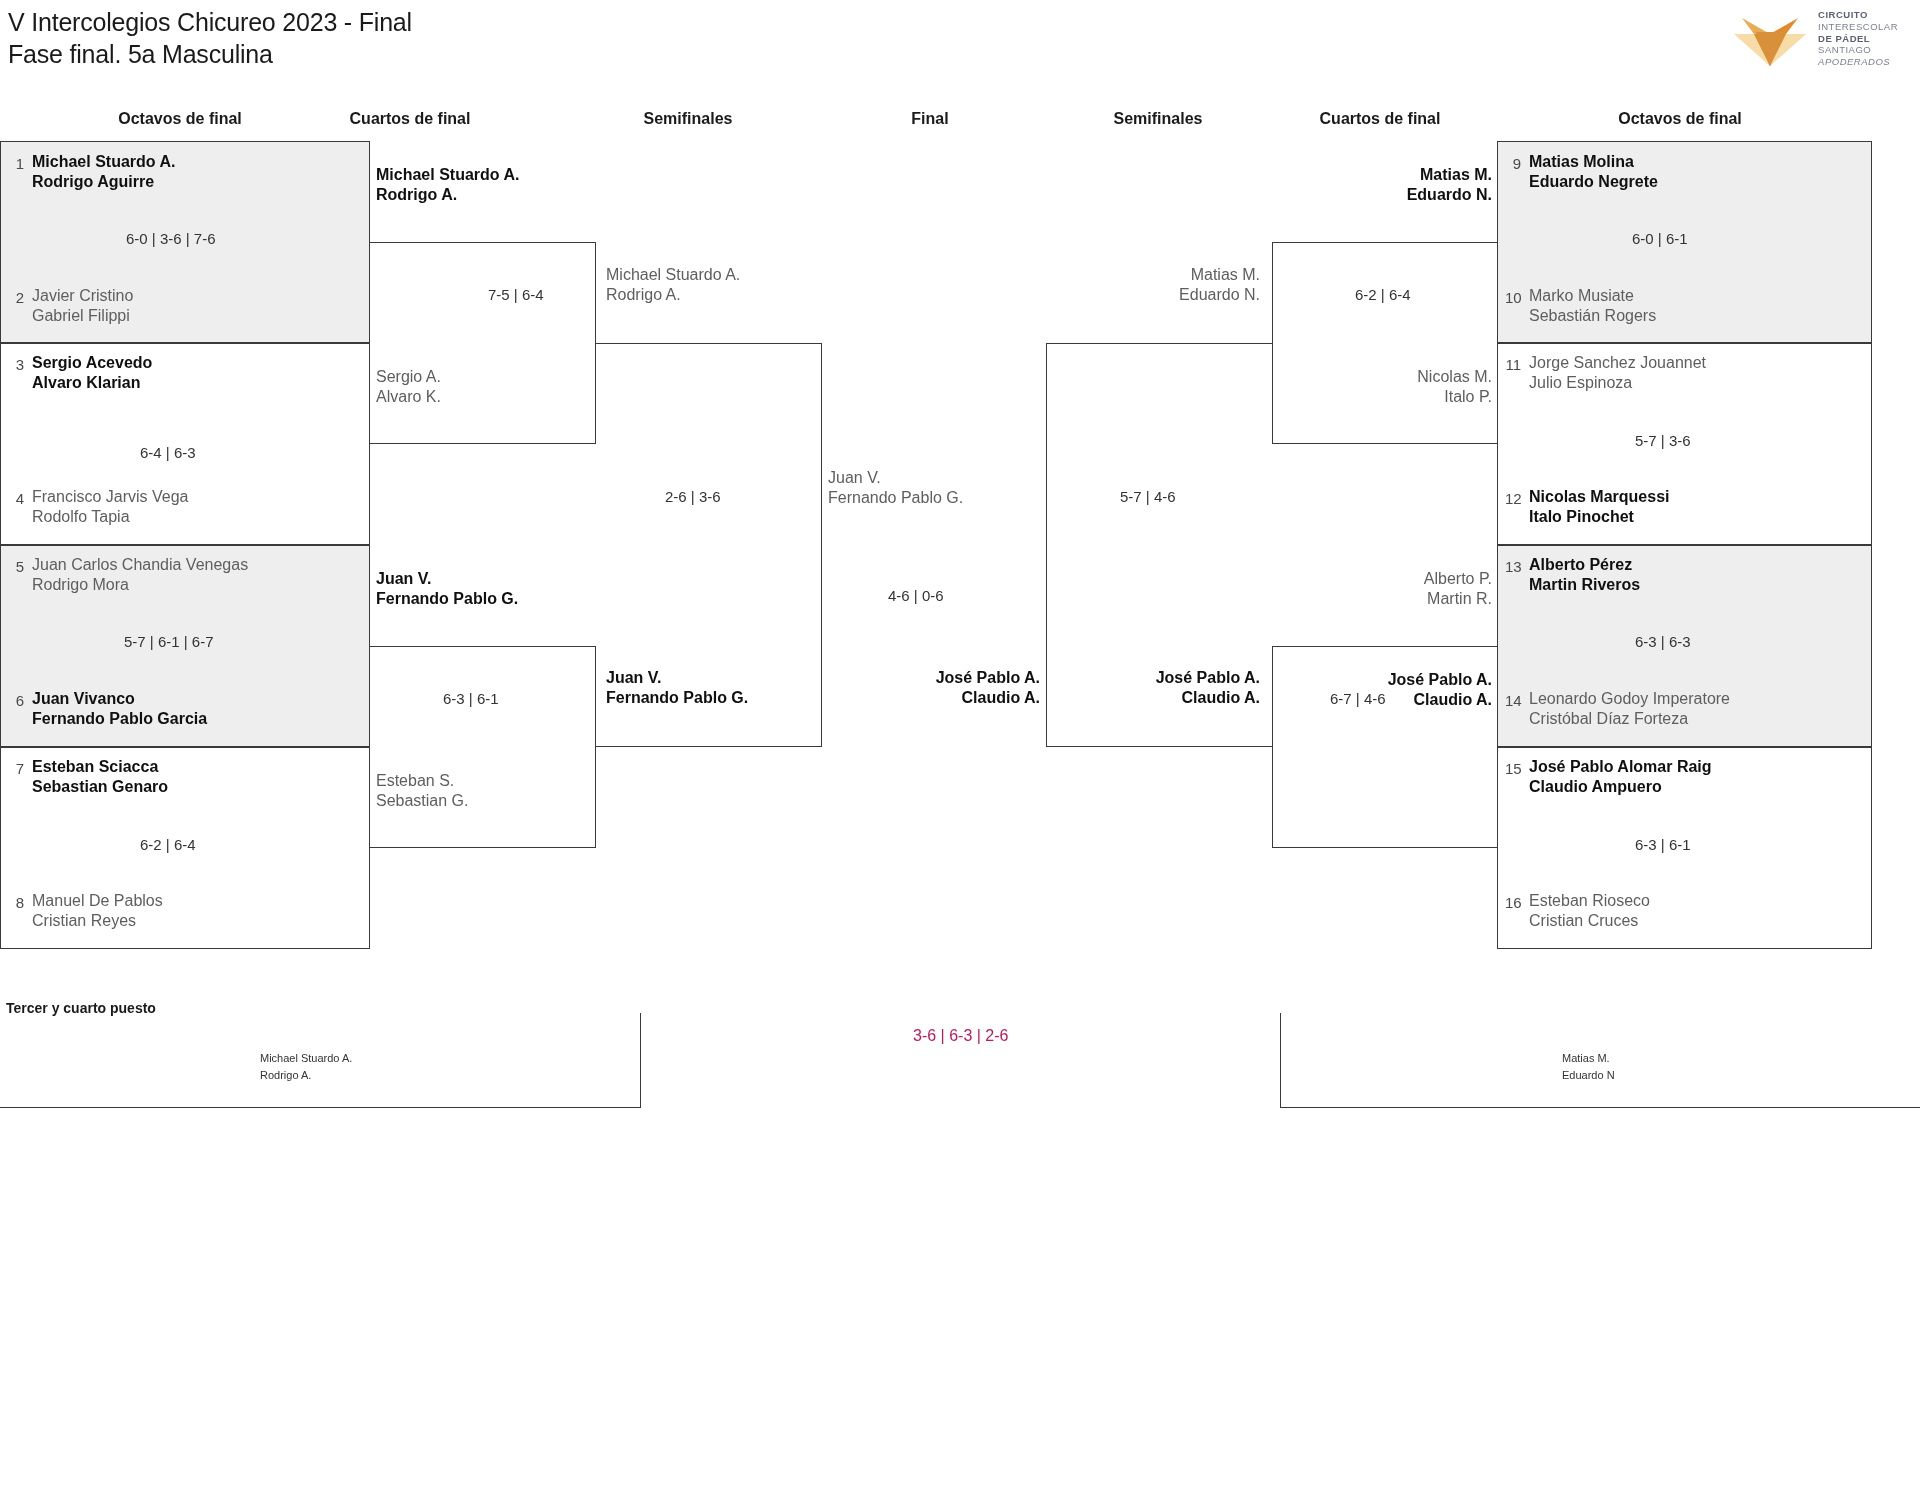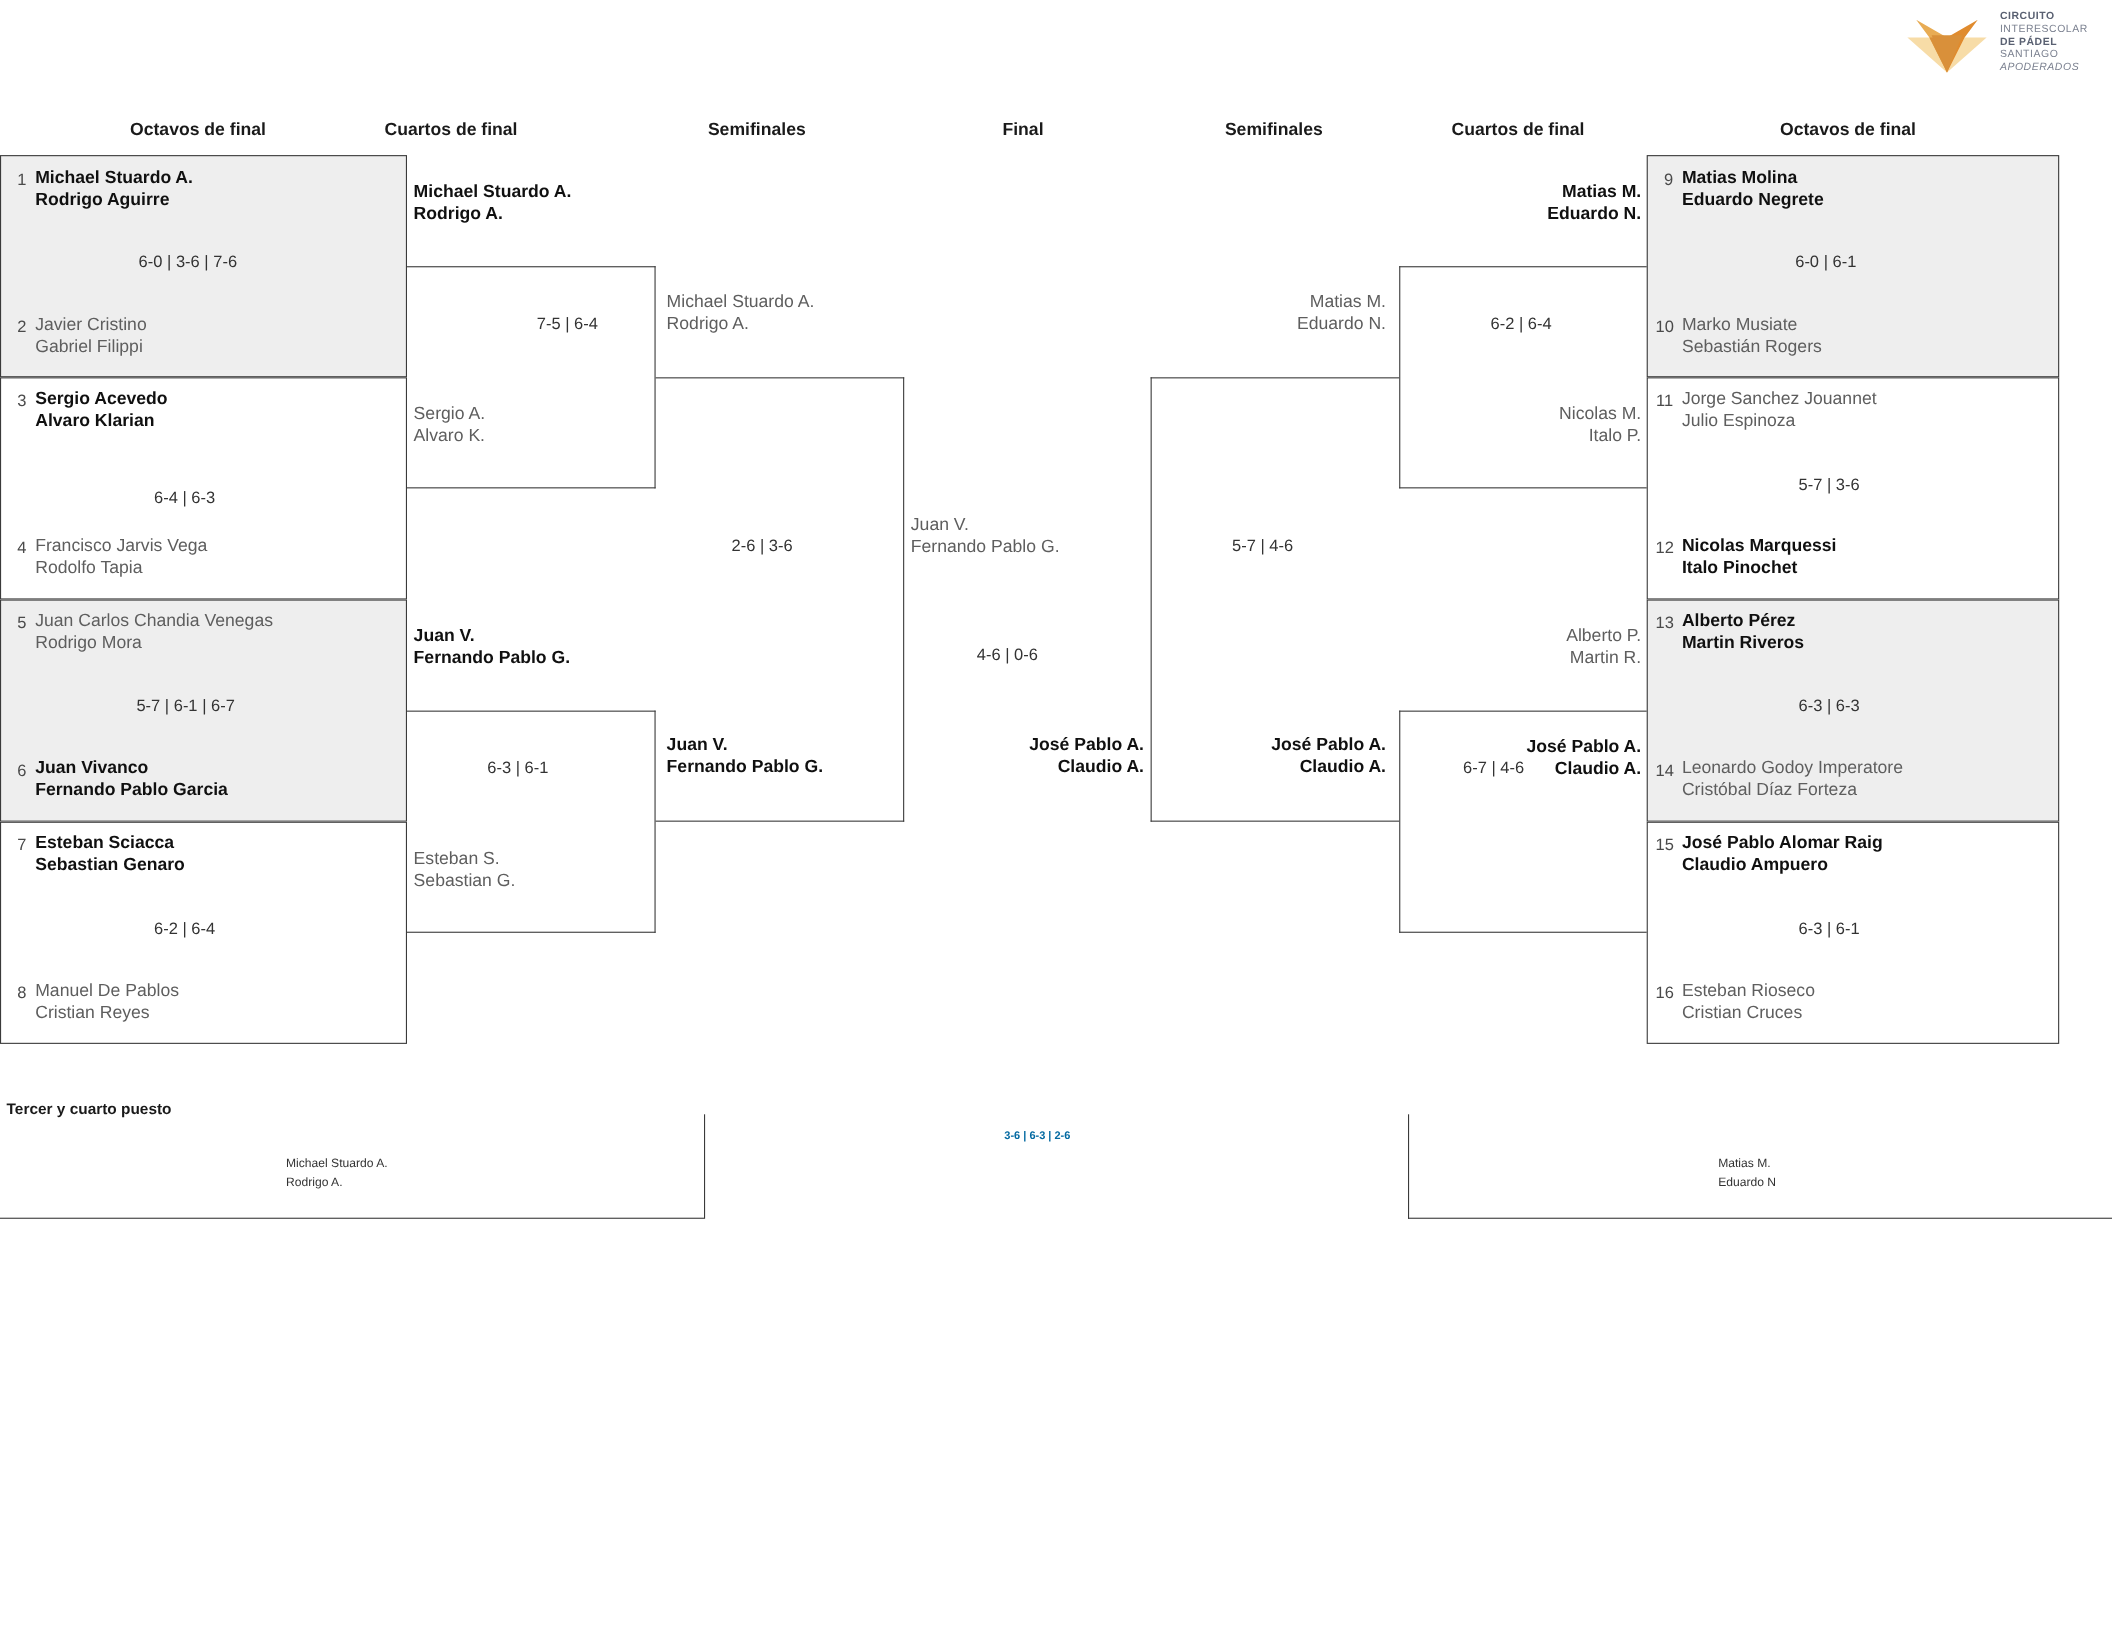--- a/index.html
+++ b/index.html
@@ -57,27 +57,31 @@
 
   
   .conn { position: absolute; border: 1px solid #3a3a3a; }
 
   .hline { position: absolute; background: #3a3a3a; height: 1px; }
   .vline { position: absolute; background: #3a3a3a; width: 1px; }
 
   
   .third-title { position: absolute; left: 6px; top: 1000px; font-size: 14px; font-weight: 700; color: #1a1a1a; }
   .third-name { position: absolute; font-size: 11px; color: #333; line-height: 1.5; }
-  .third-score { position: absolute; font-size: 10px; color: #0369a1; font-weight: bold; }
+  .third-score { position: absolute; font-size: 16px; color: #be185d; }
 </style>
 </head>
 <body>
 
 <div id="root">
 
+  <div class="title-block">
+    <div class="title-line">V Intercolegios Chicureo 2023 - Final</div>
+    <div class="title-line">Fase final. 5a Masculina</div>
+  </div>
 
   <div class="logo-block">
     <div class="logo-mark">
       <svg viewBox="0 0 76 60" width="76" height="60" aria-hidden="true">
         <polygon points="2,26 38,26 38,58 2,26" fill="#f7dca7"></polygon>
         <polygon points="74,26 38,26 38,58 74,26" fill="#f7dca7"></polygon>
         <polygon points="10,10 38,26 38,58 22,26" fill="#e8ac54"></polygon>
         <polygon points="66,10 38,26 38,58 54,26" fill="#e08b2e"></polygon>
         <polygon points="22,26 38,26 38,58 22,26" fill="#d9903a"></polygon>
         <polygon points="24,24 52,24 38,58 24,24" fill="#d9903a"></polygon>

